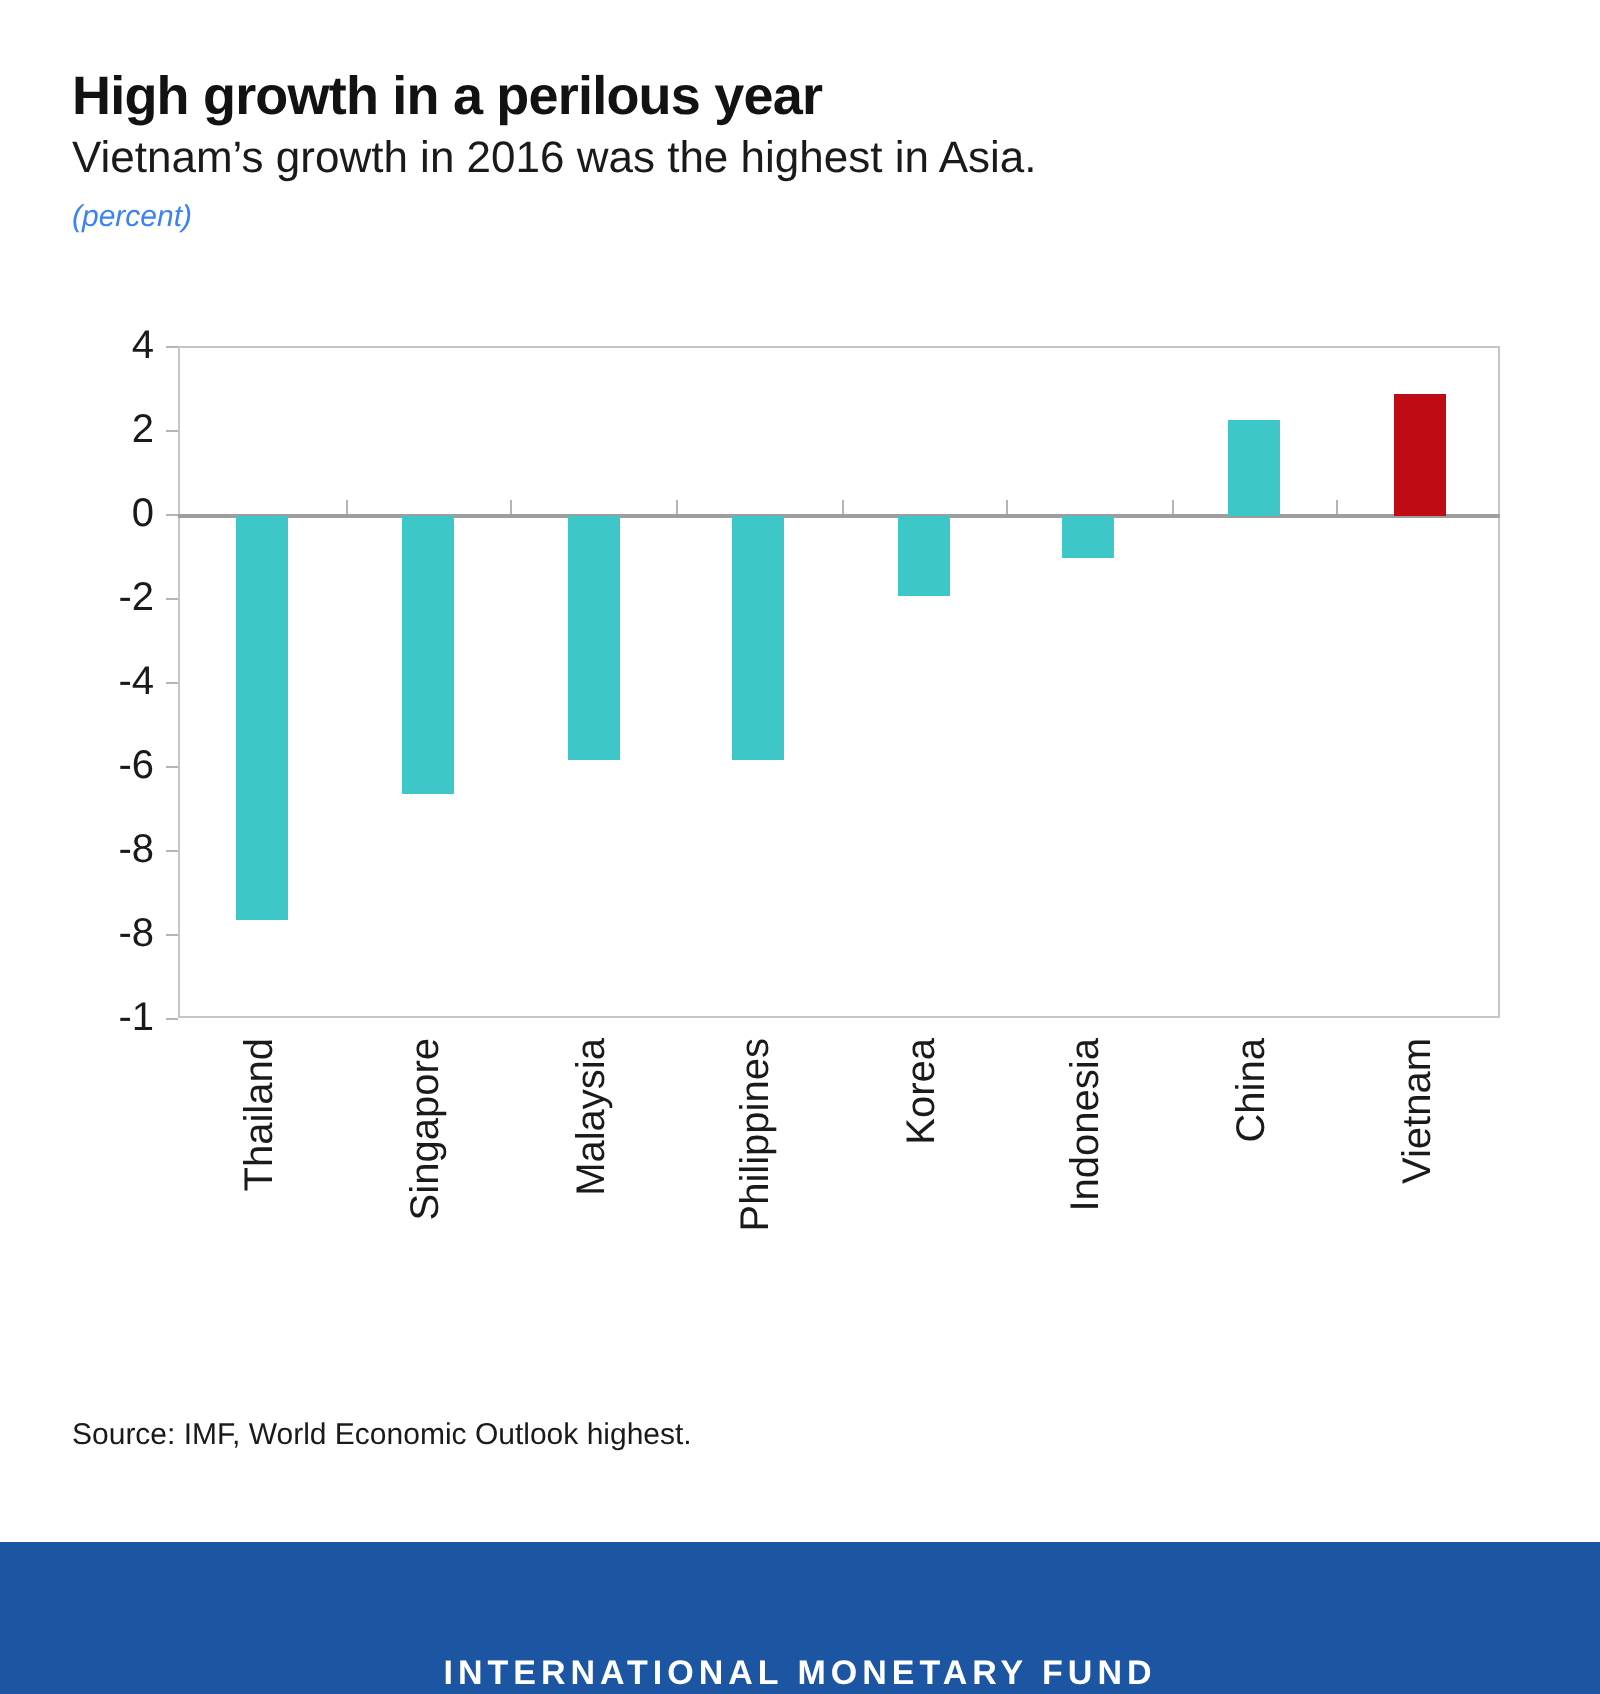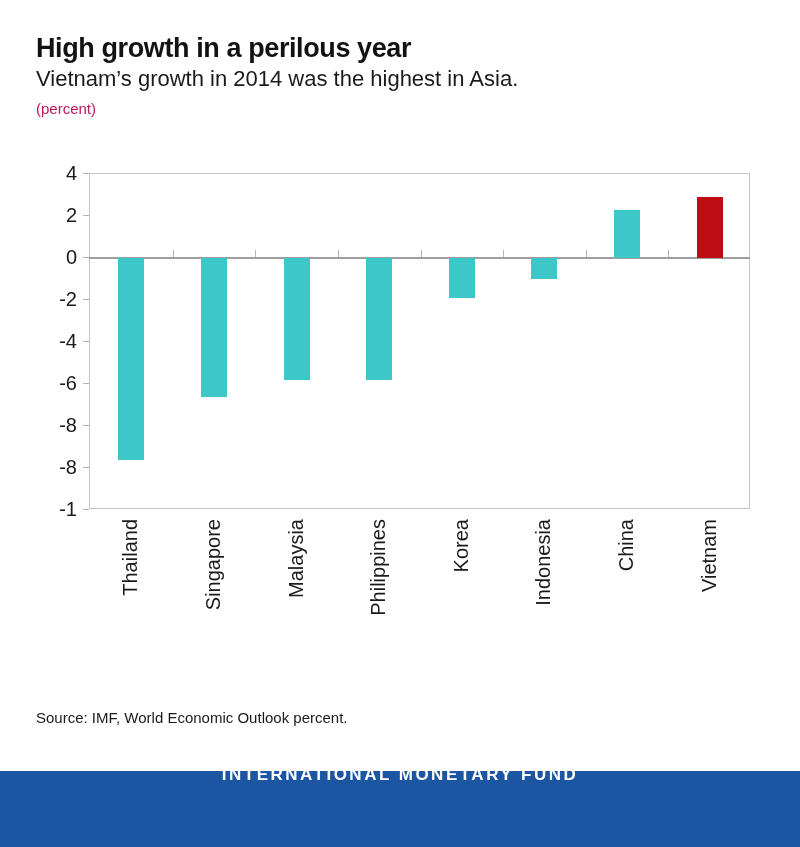--- a/index.html
+++ b/index.html
@@ -26,21 +26,22 @@
     margin: 0;
     font-size: 22px;
     font-weight: normal;
     color: #1a1a1a;
   }
   .unit-label {
     position: absolute;
     left: 36px; top: 100px;
     margin: 0;
     font-size: 15px;
-    color: #be185d;
+    color: #3b82f6;
+    font-style: italic;
   }
   .chart { position: absolute; left: 0; top: 0; width: 800px; height: 720px; }
   .plot {
     position: absolute;
     left: 89px; top: 173px;
     width: 661px; height: 336px;
     border: 1px solid #c6c6c6;
     background: #ffffff;
     box-sizing: border-box;
   }
@@ -85,38 +86,38 @@
     left: 36px; top: 709px;
     margin: 0;
     font-size: 15px;
     color: #1a1a1a;
   }
   .banner {
     position: absolute;
     left: 0; top: 771px;
     width: 800px; height: 76px;
     display: flex;
-    align-items: flex-start;
+    align-items: flex-end;
     justify-content: center;
   }
   .banner-text {
     color: #ffffff;
     font-size: 17px;
     font-weight: bold;
     letter-spacing: 2.5px;
     margin-top: -6px;
   }
 </style>
 </head>
 <body>
 
 <div class="page">
 
   <h1 class="chart-title">High growth in a perilous year</h1>
-  <p class="chart-subtitle">Vietnam’s growth in 2014 was the highest in Asia.</p>
+  <p class="chart-subtitle">Vietnam’s growth in 2016 was the highest in Asia.</p>
   <p class="unit-label">(percent)</p>
 
   <div class="chart">
     <div class="plot">
       <div class="zero-line" style="top: 83px; background: rgb(158, 158, 158);"></div>
 
     <div class="bar" style="left: 28.3125px; width: 26px; top: 84px; height: 201.6px; background: rgb(62, 199, 201);"></div>
         <div class="bar" style="left: 110.938px; width: 26px; top: 84px; height: 138.6px; background: rgb(62, 199, 201);"></div>
         <div class="x-boundary-tick" style="left: 82.625px; top: 76px;"></div>
         <div class="bar" style="left: 193.562px; width: 26px; top: 84px; height: 121.8px; background: rgb(62, 199, 201);"></div>
@@ -154,19 +155,19 @@
       <div class="ytick-label" style="left: 17px; top: 372px;">-6</div>
       <div class="ytick-mark" style="left: 83px; top: 383px;"></div>
       <div class="ytick-label" style="left: 17px; top: 414px;">-8</div>
       <div class="ytick-mark" style="left: 83px; top: 425px;"></div>
       <div class="ytick-label" style="left: 17px; top: 456px;">-8</div>
       <div class="ytick-mark" style="left: 83px; top: 467px;"></div>
       <div class="ytick-label" style="left: 17px; top: 498px;">-1</div>
       <div class="ytick-mark" style="left: 83px; top: 509px;"></div>
     </div>
 
-  <p class="source-note">Source: IMF, World Economic Outlook percent.</p>
+  <p class="source-note">Source: IMF, World Economic Outlook highest.</p>
 
   <div class="banner" style="background: rgb(28, 85, 162);">
     <span class="banner-text">INTERNATIONAL MONETARY FUND</span>
   </div>
 
 </div>
 
 </body></html>

